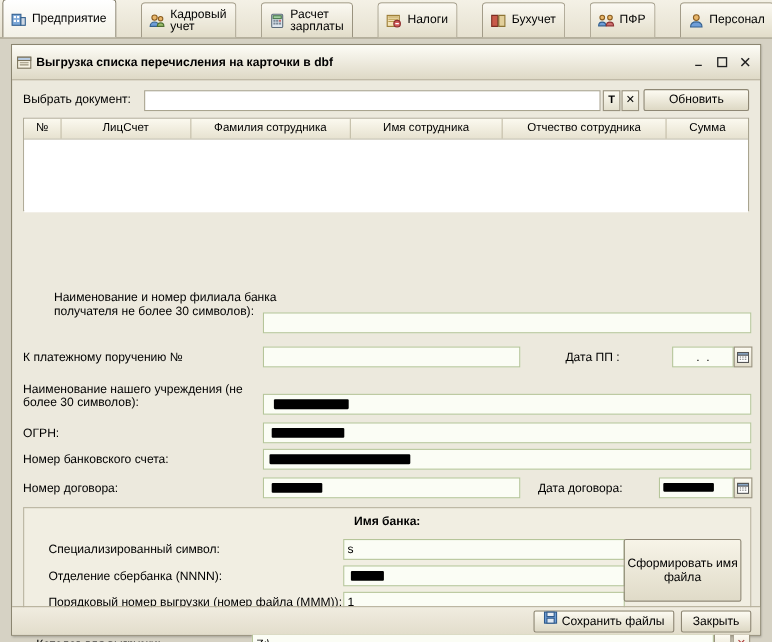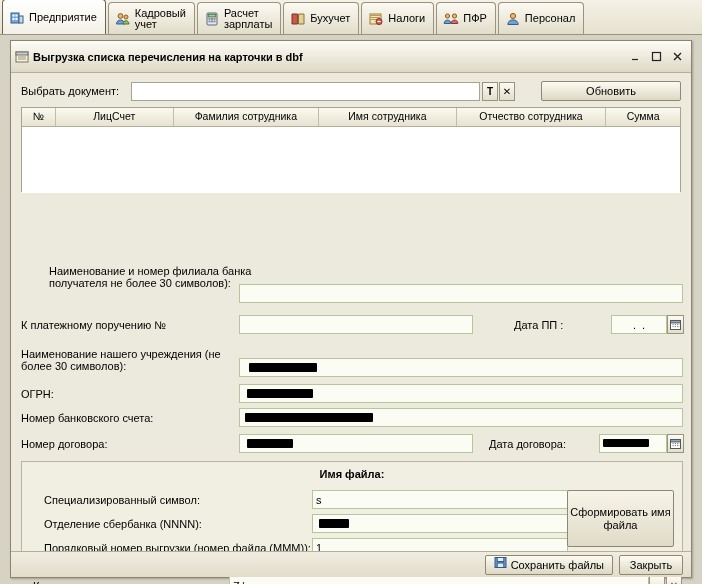--- a/index.html
+++ b/index.html
@@ -20,20 +20,21 @@
   .tabbar {
     position: absolute;
     left: 0; top: 0;
     width: 702px; height: 35px;
     background: linear-gradient(#f4f1e6, #e6e1d0);
     border-bottom: 1px solid #9a937f;
     display: flex;
     align-items: flex-end;
     padding-left: 2px;
     box-sizing: border-box;
+    gap: 20px;
   }
   .tab {
     position: relative;
     height: 31px;
     margin-right: 2px;
     padding: 0 8px 0 6px;
     display: flex;
     align-items: center;
     gap: 4px;
     background: linear-gradient(#fbf9f2, #e2ddc9);
@@ -142,21 +143,21 @@
 
   
   .row-doc {
     display: flex; align-items: center;
     gap: 0px;
     height: 20px;
   }
   .row-doc .lbl { width: 110px; }
   .doc-input { flex: 1; }
   .doc-btns { display: flex; margin-left: 2px; gap: 1px; }
-  .btn-update { width: 140px; margin-left: 26px; height: 20px; }
+  .btn-update { width: 96px; margin-left: 4px; height: 20px; }
 
   
   .table {
     margin-top: 6px;
     border: 1px solid #a9a48f;
     background: #fff;
     height: 85px;
     box-sizing: border-box;
   }
   .thead {
@@ -289,38 +290,38 @@
     </span>
     <span class="tlabel two">
       <span>Расчет</span>
       <span>зарплаты</span>
     </span>
   </div>
 
   <div class="tab">
     <span class="ticon">
       <svg width="16" height="16" viewBox="0 0 16 16">
-        <path d="M2 3h5.5v10H2z" fill="#c85a4a" stroke="#7d2d22"></path>
-        <path d="M8.5 3H14v10H8.5z" fill="#e2cf9a" stroke="#8c7435"></path>
-        <path d="M7.5 3h1v10h-1z" fill="#8a6a3a"></path>
-      </svg>
-    </span>
-    <span class="tlabel">Бухучет</span>
-  </div>
-
-  <div class="tab">
-    <span class="ticon">
-      <svg width="16" height="16" viewBox="0 0 16 16">
         <rect x="2" y="3" width="11" height="10" fill="#f3e3b6" stroke="#9a7b33"></rect>
         <path d="M3 4.5h9M3 6.5h9M3 8.5h6" stroke="#b89a4e" stroke-width="1"></path>
         <circle cx="11" cy="10.5" r="3" fill="#d05a5a" stroke="#8d2f2f"></circle>
         <path d="M9.4 10.5h3.2" stroke="#fff" stroke-width="1.2"></path>
       </svg>
     </span>
     <span class="tlabel">Налоги</span>
+  </div>
+
+  <div class="tab">
+    <span class="ticon">
+      <svg width="16" height="16" viewBox="0 0 16 16">
+        <path d="M2 3h5.5v10H2z" fill="#c85a4a" stroke="#7d2d22"></path>
+        <path d="M8.5 3H14v10H8.5z" fill="#e2cf9a" stroke="#8c7435"></path>
+        <path d="M7.5 3h1v10h-1z" fill="#8a6a3a"></path>
+      </svg>
+    </span>
+    <span class="tlabel">Бухучет</span>
   </div>
 
   <div class="tab">
     <span class="ticon">
       <svg width="16" height="16" viewBox="0 0 16 16">
         <circle cx="4.5" cy="5" r="2.1" fill="#e8b66a" stroke="#8a5d20"></circle>
         <circle cx="11.5" cy="5" r="2.1" fill="#e8b66a" stroke="#8a5d20"></circle>
         <path d="M1.2 12.5c0-2.1 1.5-3.4 3.3-3.4s3.3 1.3 3.3 3.4z" fill="#6f9ed8" stroke="#34608f"></path>
         <path d="M8.2 12.5c0-2.1 1.5-3.4 3.3-3.4s3.3 1.3 3.3 3.4z" fill="#cf6f6f" stroke="#8d3333"></path>
       </svg>
@@ -446,21 +447,21 @@
     <div class="redact" style="left:592px; top:366px; width:46px; height:8px;"></div>
     <span class="smallbtn frow" style="left:656px; top:361px; width:17px;">
       <svg width="11" height="11" viewBox="0 0 11 11" style="margin-top:3px">
         <rect x="0.5" y="1.5" width="10" height="9" fill="#fff" stroke="#555"></rect>
         <rect x="0.5" y="1.5" width="10" height="2.4" fill="#8aa7c6" stroke="#555"></rect>
         <path d="M2.5 5.6h1.2M4.8 5.6H6M7.1 5.6h1.4M2.5 7.6h1.2M4.8 7.6H6M7.1 7.6h1.4" stroke="#555" stroke-width=".8"></path>
       </svg>
     </span>
 
     <div class="groupbox">
-      <div class="gb-title">Имя файла:</div>
+      <div class="gb-title">Имя банка:</div>
 
       <div style="position:absolute; left:22px; top:32px;">
         <span class="lbl">Специализированный символ:</span>
       </div>
       <input class="field greenish" type="text" style="position: absolute; left: 290px; top: 28px; width: 256px;" value="s">
 
       <div style="position:absolute; left:22px; top:56px;">
         <span class="lbl">Отделение сбербанка (NNNN):</span>
       </div>
       <input class="field greenish" type="text" style="position: absolute; left: 290px; top: 52px; width: 256px;" value="">

